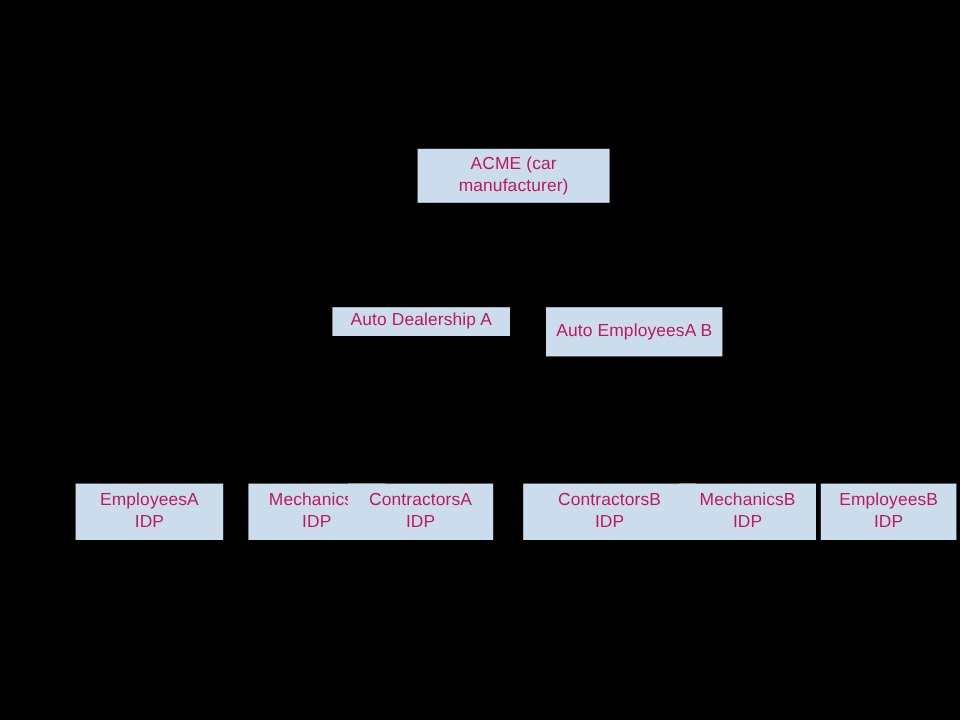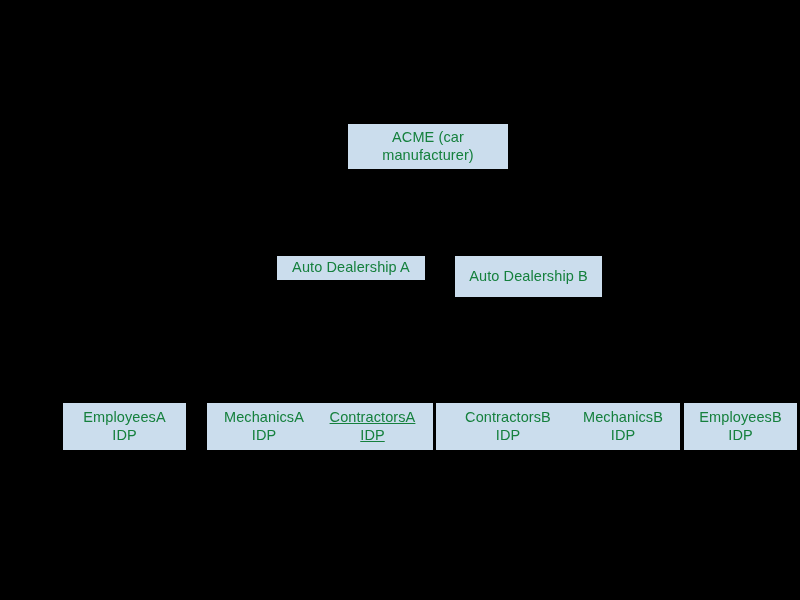--- a/index.html
+++ b/index.html
@@ -12,21 +12,21 @@
     width: 800px;
     height: 600px;
     background: #000000;
     overflow: hidden;
     font-family: "Liberation Sans", sans-serif;
   }
   .node {
     position: absolute;
     box-sizing: border-box;
     background: #cbdded;
-    color: #15803d;
+    color: #be185d;
     display: flex;
     align-items: center;
     justify-content: center;
     text-align: center;
     line-height: 1.22;
     font-size: 14.5px;
     font-family: "Liberation Sans", sans-serif;
     white-space: pre-line;
     letter-spacing: 0.1px;
   }
@@ -47,36 +47,36 @@
     top: 256px;
     width: 147px;
     height: 41px;
   }
   .level-leaf {
     top: 403px;
     height: 47px;
   }
   .leaf-0 { left: 63px;  width: 123px; }
   .leaf-1 { left: 191px; width: 114px; margin-left: 16px; }
-  .leaf-2 { left: 312px; width: 121px; text-decoration: underline; }
+  .leaf-2 { left: 290px; width: 121px; }
   .leaf-3 { left: 436px; width: 144px; }
   .leaf-4 { left: 566px; width: 114px; }
   .leaf-5 { left: 684px; width: 113px; }
 </style>
 </head>
 <body>
 
 <div id="canvas">
 
   <div class="node level-root">ACME (car
 manufacturer)</div>
 
   <div class="node level-mid-a">Auto Dealership A</div>
 
-  <div class="node level-mid-b">Auto Dealership B</div>
+  <div class="node level-mid-b">Auto EmployeesA B</div>
 
   <div class="node level-leaf leaf-0">EmployeesA
 IDP</div>
 
   <div class="node level-leaf leaf-1">MechanicsA
 IDP</div>
 
   <div class="node level-leaf leaf-2">ContractorsA
 IDP</div>
 

